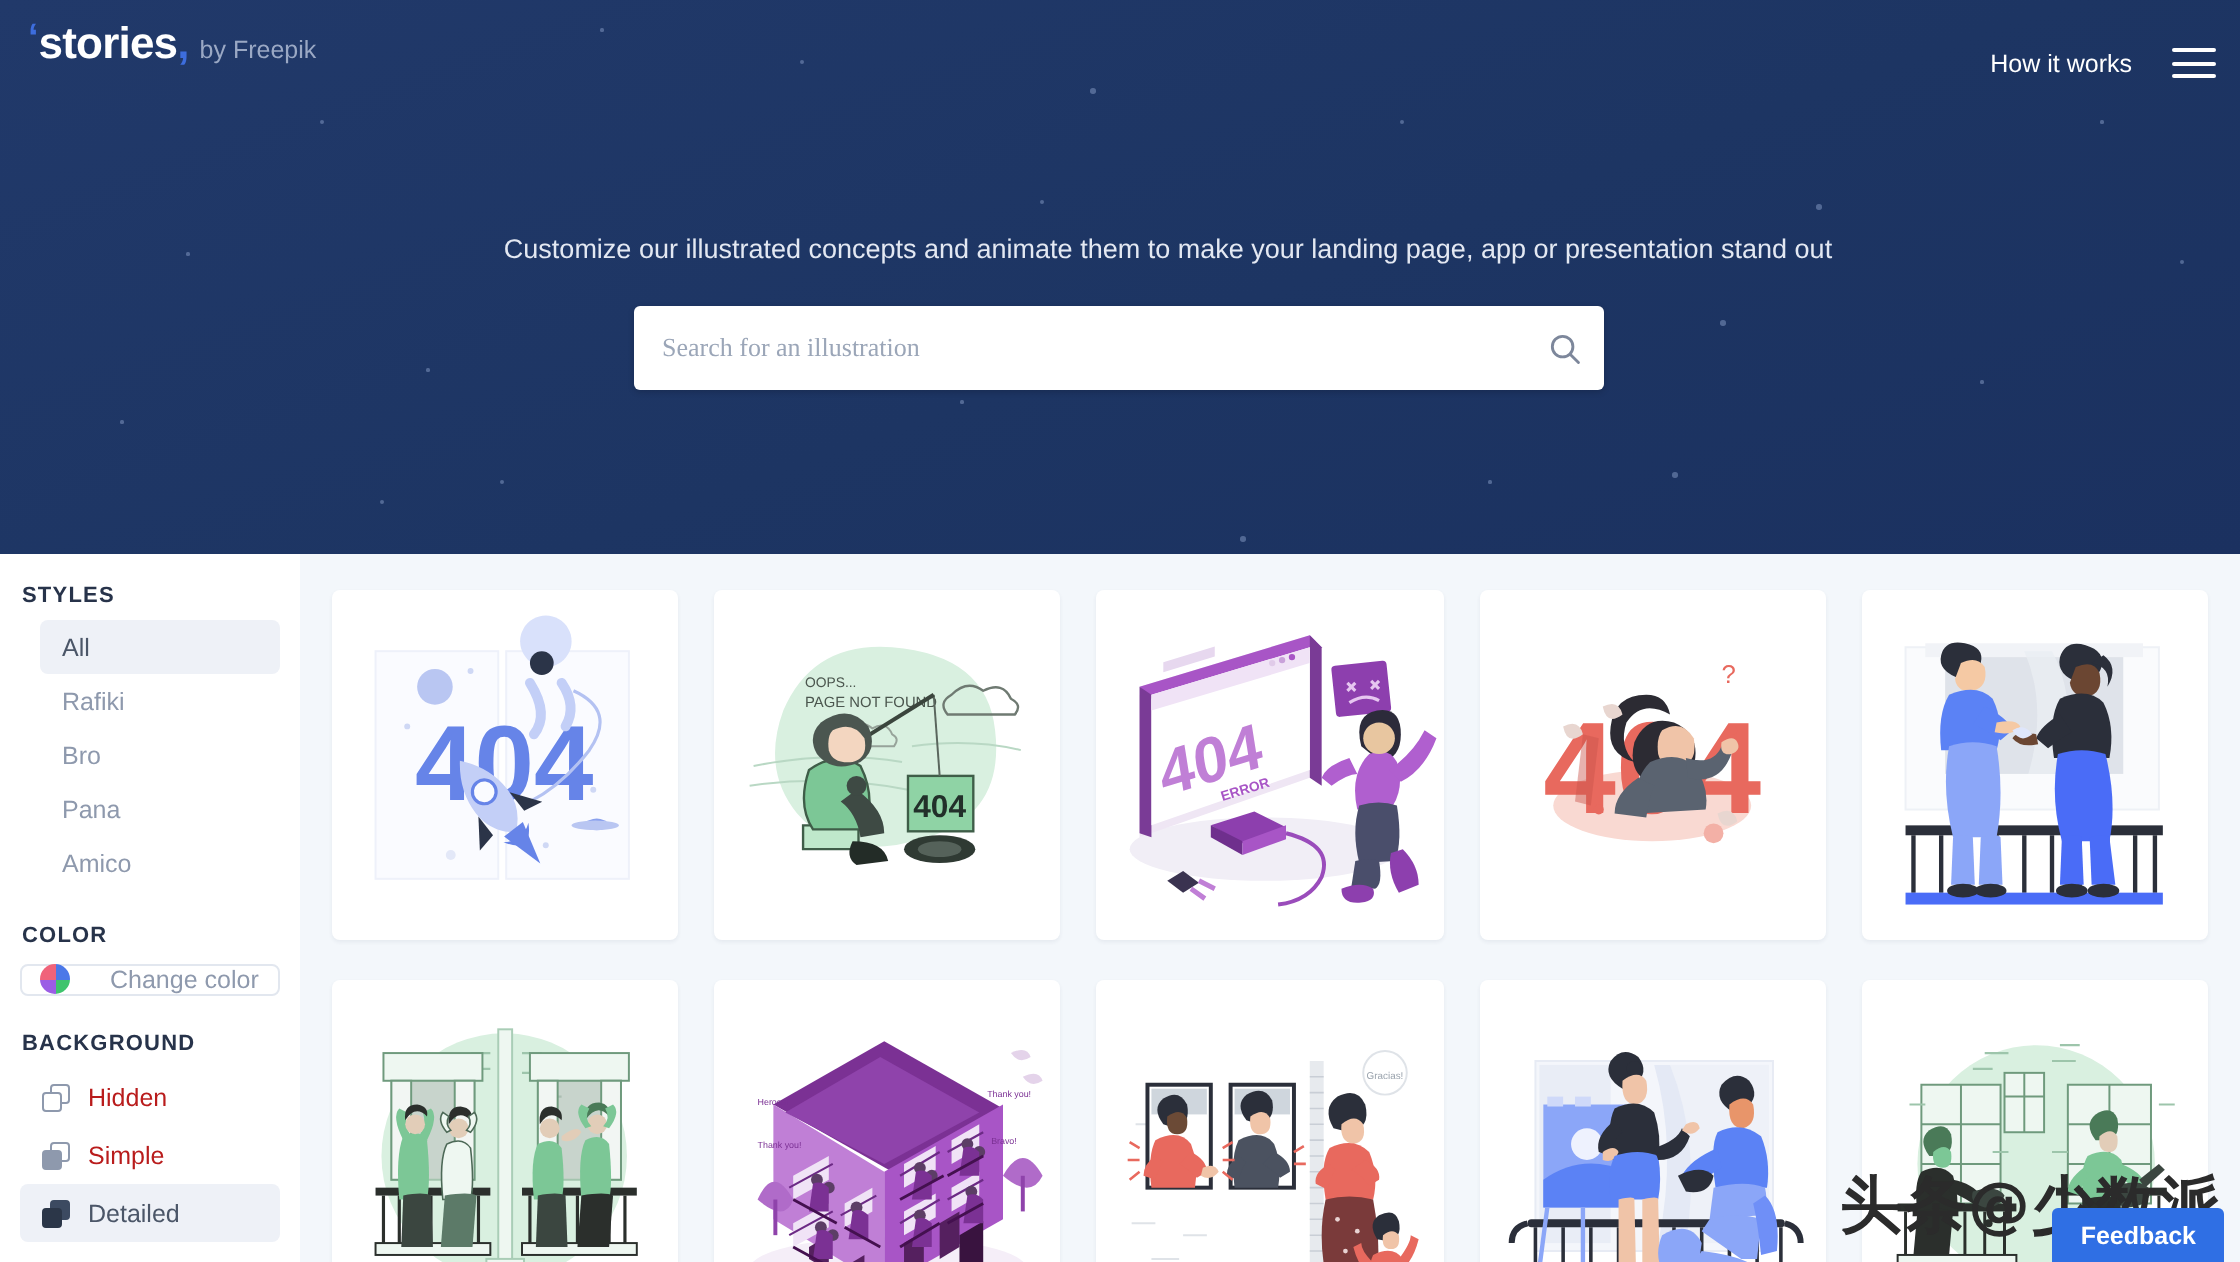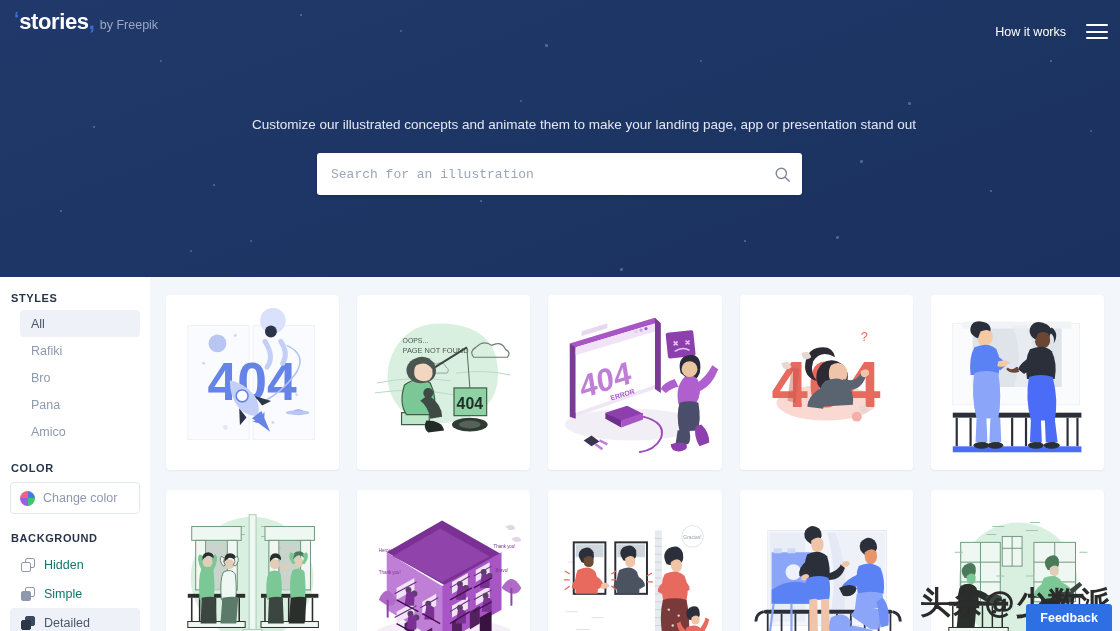--- a/index.html
+++ b/index.html
@@ -56,21 +56,21 @@
 
   .searchbar {
     position: absolute; left: 317px; top: 153px;
     width: 485px; height: 42px;
     background: #ffffff; border-radius: 3px;
     display: flex; align-items: center;
     box-shadow: 0 1px 3px rgba(0,0,0,.18);
   }
   .search-input {
     flex: 1; border: none; outline: none;
-    font-family: Liberation Mono, monospace;
+    font-family: Liberation Serif, serif;
     font-size: 13px; color: #3a4a63;
     padding: 0 14px; background: transparent;
   }
   .search-input::placeholder { color: #9ba6b8; }
   .search-icon { width: 40px; display: flex; align-items: center; justify-content: center; cursor: pointer; }
 
   
   .below { position: absolute; left: 0; top: 277px; width: 1120px; height: 354px; background: #f3f7fb; }
 
   .sidebar {
@@ -82,37 +82,37 @@
     letter-spacing: .6px; padding-left: 11px;
   }
   .filter-item {
     height: 27px; margin: 0 10px; border-radius: 4px;
     display: flex; align-items: center; padding-left: 11px;
     font-size: 12.5px; color: #8e99ad; cursor: pointer;
   }
   .filter-item.active { background: #eef1f7; color: #4b5668; }
 
   .color-btn {
-    margin: 8px 10px 0 10px; height: 32px;
+    margin: 8px 10px 0 10px; height: 16px;
     border: 1px solid #e2e7ef; border-radius: 4px; background: #fff;
-    display: flex; align-items: center; padding-left: 9px; gap: 8px;
+    display: flex; align-items: flex-end; padding-left: 9px; gap: 20px;
     cursor: pointer;
   }
   .color-btn span.lbl { font-size: 12.5px; color: #8e99ad; }
   .wheel { width: 15px; height: 15px; border-radius: 50%; overflow: hidden; position: relative; flex: none; }
   .wheel i { position: absolute; width: 50%; height: 50%; display: block; }
   .wheel i:nth-child(1){ left:0; top:0; background:#f0637a; }
   .wheel i:nth-child(2){ right:0; top:0; background:#4b78e8; }
   .wheel i:nth-child(3){ left:0; bottom:0; background:#9b5de5; }
   .wheel i:nth-child(4){ right:0; bottom:0; background:#3ec46d; }
 
   .bg-item {
     height: 29px; margin: 0 10px; border-radius: 4px;
     display: flex; align-items: center; padding-left: 11px; gap: 9px;
-    font-size: 12.5px; color: #0f766e; cursor: pointer;
+    font-size: 12.5px; color: #b91c1c; cursor: pointer;
   }
   .bg-item.active { background: #eef1f7; color: #4b5668; }
   .stackicon { width: 14px; height: 14px; position: relative; flex: none; }
   .stackicon b, .stackicon u {
     position: absolute; width: 10px; height: 10px; border-radius: 2px;
     border: 1.4px solid #8e99ad; box-sizing: border-box; display: block;
   }
   .stackicon b { right: 0; top: 0; background: transparent; }
   .stackicon u { left: 0; bottom: 0; background: #fff; }
   .bg-item[data-fill="half"] u { background: #8e99ad; border-color: #8e99ad; }

